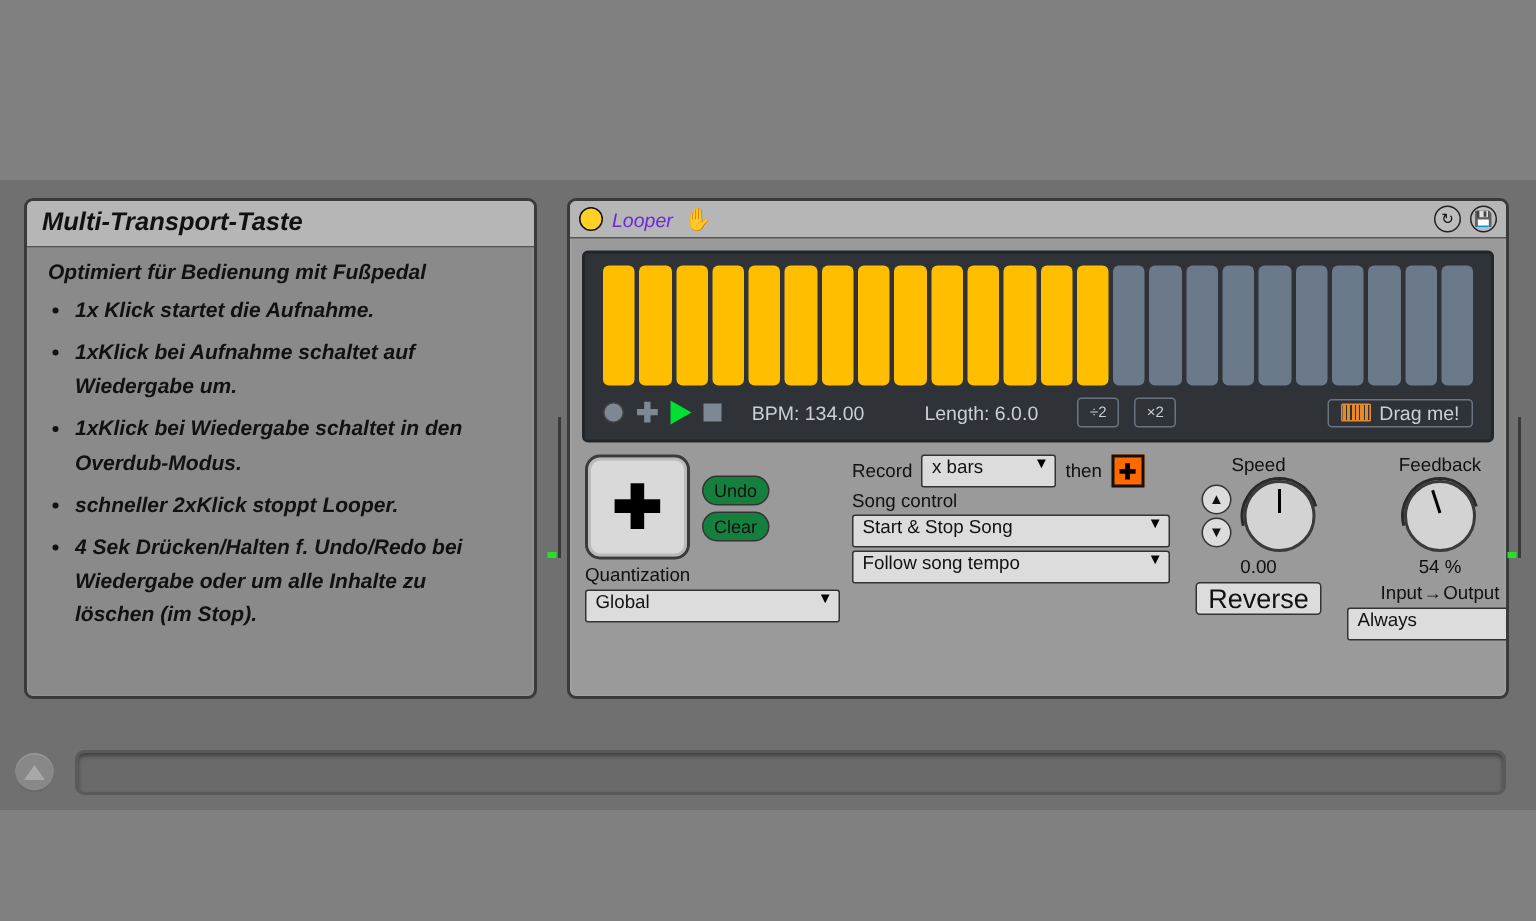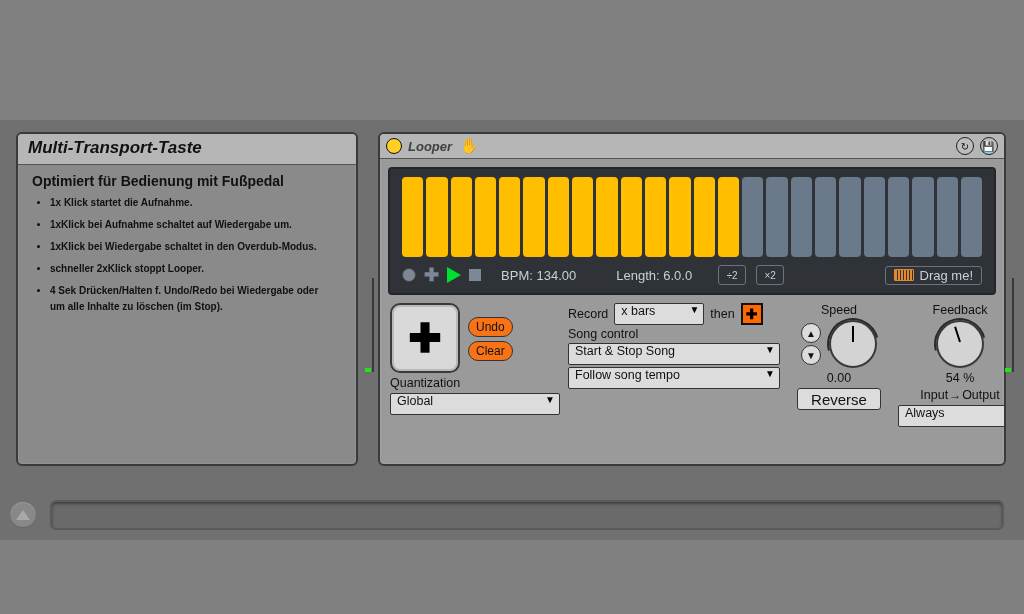--- a/index.html
+++ b/index.html
@@ -66,30 +66,31 @@
     font-style: italic;
     font-weight: bold;
     font-size: 17px;
     color: #111;
     padding: 4px 10px 6px 10px;
     border-bottom: 1px solid #555;
   }
   .info-body {
     padding: 6px 20px 8px 14px;
     color: #111;
+    font-style: italic;
   }
   .info-lead {
     font-weight: bold;
     font-size: 14px;
     margin: 2px 0 6px 0;
   }
   .info-body ul { margin: 0; padding-left: 18px; }
   .info-body li {
     font-weight: bold;
-    font-size: 10px;
+    font-size: 14px;
     line-height: 1.6;
     margin-bottom: 6px;
     color:#111;
   }
 
   
   .device {
     position:absolute;
     left: 378px; top: 12px;
     width: 624px; height: 330px;
@@ -106,21 +107,21 @@
     padding: 0 6px;
     border-bottom:1px solid #555;
     gap:6px;
   }
   .tb-dot {
     width:14px;height:14px;border-radius:50%;
     background:#ffd026;border:1px solid #111;
     display:inline-block;
   }
   .tb-title {
-    font-weight: bold; font-style: italic; color:#404040;
+    font-weight: normal; font-style: italic; color:#6d28d9;
   }
   .tb-hand {
     color:#3b1eb8; font-size:15px; margin-left:2px;
   }
   .tb-spacer{flex:1}
   .tb-btn {
     width:16px;height:16px;border-radius:50%;
     border:1px solid #222;background:#bdbdbd;
     display:flex;align-items:center;justify-content:center;
     font-size:10px;color:#111;
@@ -179,42 +180,42 @@
     color:#111;
     font-size:12.5px;
   }
   .col { display:flex; flex-direction:column; gap:3px; position:relative;}
   .bigbtn {
     width:66px;height:66px;border:2px solid #3a3a3a;border-radius:10px;background:#d9d9d9;
     display:flex;align-items:center;justify-content:center;font-size:40px;font-weight:bold;color:#000;
     box-shadow: inset 0 0 0 2px #bababa;
   }
   .pill-btn{
-    border:1px solid #333;border-radius:10px;background:#f97316;padding:0 7px;height:18px;font-size:12px;color:#111;
+    border:1px solid #333;border-radius:10px;background:#15803d;padding:0 7px;height:18px;font-size:12px;color:#111;
     display:inline-flex;align-items:center;
   }
   .label{color:#111}
   .dropdown{
     height:20px;border:1px solid #333;background:#dcdcdc;border-radius:2px;
     display:flex;align-items:flex-start;justify-content:space-between;padding:0 4px 0 6px;color:#111;font-size:12.5px;
   }
   .dropdown .arrow{font-size:10px;color:#000}
   .dd-sm{width:78px;display:inline-flex}
 
   .then-swatch{width:18px;height:18px;background:#ff6a00;border:2px solid #111;display:inline-flex;align-items:center;justify-content:center;color:#000;font-weight:bold;font-size:14px;vertical-align:middle}
 
   .knob-wrap{display:flex;flex-direction:column;align-items:center;gap:2px}
   .knob{width:44px;height:44px;border-radius:50%;background:#d3d3d3;border:2px solid #3a3a3a;position:relative}
   .knob::after{content:"";position:absolute;left:50%;top:4px;width:2px;height:16px;background:#000;transform-origin:bottom center}
   .knob.fb::after{transform:translateX(-1px) rotate(-18deg);} 
   .knob.sp::after{transform:translateX(-1px) rotate(0deg);} 
   .knob-arc{position:absolute;inset:-4px;border:2px solid transparent;border-top-color:#2a2a2a;border-left-color:#2a2a2a;border-radius:50%;transform:rotate(30deg)}
   .twin-btn{display:flex;flex-direction:column;gap:2px;margin-right:4px}
   .round-sm{width:18px;height:18px;border:1px solid #333;border-radius:50%;background:#dcdcdc;display:flex;align-items:center;justify-content:center;font-size:10px}
-  .smallbtn{border:1px solid #333;border-radius:3px;background:#dcdcdc;height:20px;padding:0 6px;font-size:15px;color:#111;display:inline-flex;align-items:center;justify-content:center;width:70px}
+  .smallbtn{border:1px solid #333;border-radius:3px;background:#dcdcdc;height:20px;padding:0 6px;font-size:18px;color:#111;display:inline-flex;align-items:center;justify-content:center;width:70px}
   .io-row{display:flex;align-items:center;gap:1px}
   .arrow-io{font-size:12px}
   .ticks{
     position:absolute; width:6px; height:94px; border-right:2px solid #3a3a3a;
   }
   .tick-l{left:-10px;top:158px}
   .tick-dot{position:absolute;left:-1px;width:6px;height:4px;background:#22e322}
 </style>
 </head>
 <body>

